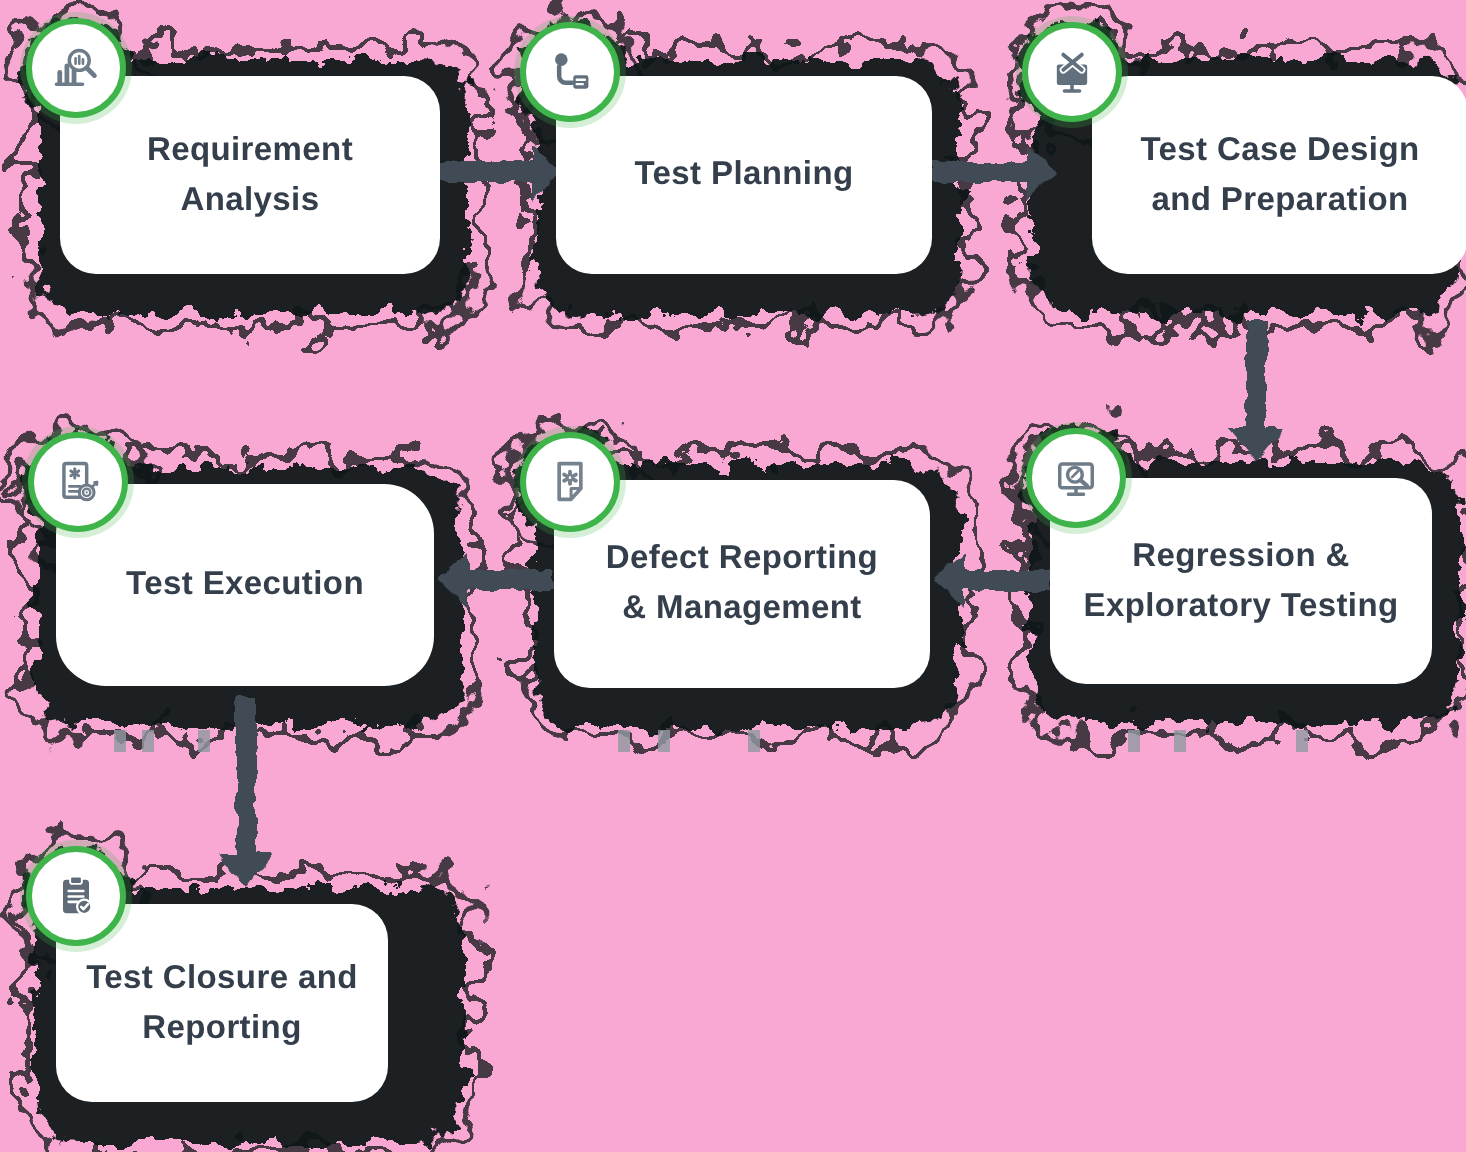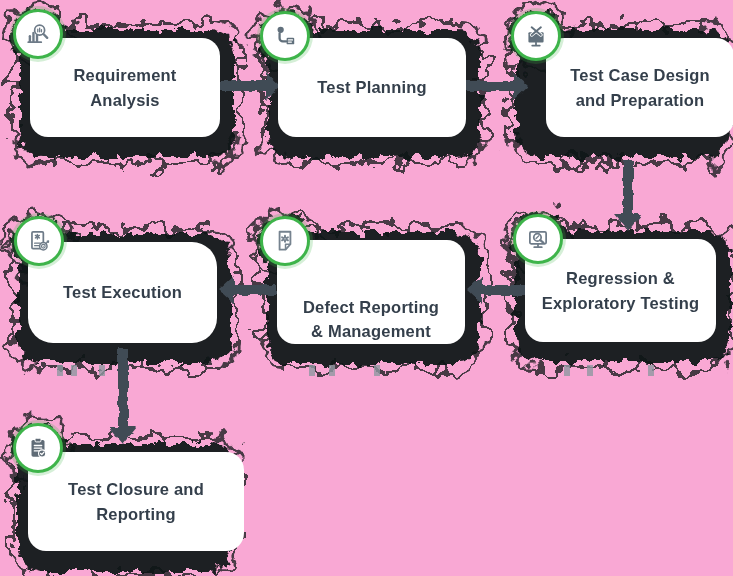--- a/index.html
+++ b/index.html
@@ -159,21 +159,21 @@
       <g stroke="#6e7b88" fill="none" stroke-linecap="round" stroke-width="1.6">
         <rect x="4.5" y="5.5" width="15" height="11" rx="1.2"></rect>
         <circle cx="11.5" cy="10.5" r="3.4"></circle>
         <path d="M10.2,11.6 l2.7,-2.7" stroke-width="1.2"></path>
         <path d="M14.1,13 l3,2.6" stroke-width="2"></path>
         <path d="M12,16.5 v2.2 M8.5,19.5 h7"></path>
       </g>
     </svg>
   </div>
 
-  <div class="node" style="left:277px;top:240px;width:188px;height:104px;align-items:flex-end;">
+  <div class="node" style="left:277px;top:240px;width:188px;height:104px;">
     <span class="node-label">Defect Reporting
 &amp; Management</span>
   </div>
   <div class="badge" style="left:260px;top:216px;">
     <svg width="26" height="26" viewBox="0 0 24 24">
       <path d="M7,3.5 h10 v11.5 l-4.5,5 h-5.5 z" fill="#ffffff" stroke="#76838f" stroke-width="1.7" stroke-linejoin="round"></path>
       <path d="M12.5,20 v-5 h4.5" fill="none" stroke="#76838f" stroke-width="1.4" stroke-linejoin="round"></path>
       <g stroke="#76838f" stroke-width="1.8" stroke-linecap="round">
         <path d="M12,7.2 v5.6"></path>
           <path d="M9.3,8.6 l5.4,2.8"></path>
@@ -197,21 +197,21 @@
       </g>
       <circle cx="10.5" cy="8" r="1.1" fill="#6e7b88"></circle>
       <path d="M8,14 h5 M8,16.3 h4" stroke="#6e7b88" stroke-width="1.3" stroke-linecap="round"></path>
       <circle cx="16" cy="16.8" r="3.4" fill="#ffffff" stroke="#6e7b88" stroke-width="1.4"></circle>
       <circle cx="16" cy="16.8" r="1.7" fill="none" stroke="#6e7b88" stroke-width="1.1"></circle>
       <circle cx="16" cy="16.8" r="0.5" fill="#6e7b88"></circle>
       <path d="M18.2,14.6 L20.8,12 M20.8,12 l-1.2,0.1 M20.8,12 l-0.1,1.2" fill="none" stroke="#6e7b88" stroke-width="1.2" stroke-linecap="round"></path>
     </svg>
   </div>
 
-  <div class="node" style="left:28px;top:452px;width:216px;height:99px;">
+  <div class="node" style="left:28px;top:452px;width:166px;height:99px;">
     <span class="node-label">Test Closure and
 Reporting</span>
   </div>
   <div class="badge" style="left:13px;top:423px;">
     <svg width="26" height="26" viewBox="0 0 24 24">
       <rect x="6" y="4.5" width="12" height="15.5" rx="1.6" fill="#5f6b76"></rect>
       <rect x="9.3" y="3" width="5.4" height="3.4" rx="1" fill="#5f6b76" stroke="#ffffff" stroke-width="0.9"></rect>
       <path d="M8.6,9.7 h6.8 M8.6,12.2 h6.8 M8.6,14.7 h4.4" stroke="#ffffff" stroke-width="1.2" stroke-linecap="round"></path>
       <circle cx="15.8" cy="17" r="3.3" fill="#5f6b76" stroke="#ffffff" stroke-width="1"></circle>
       <path d="M14.4,17 l1.1,1.1 2,-2.3" fill="none" stroke="#ffffff" stroke-width="1.2" stroke-linecap="round" stroke-linejoin="round"></path>

